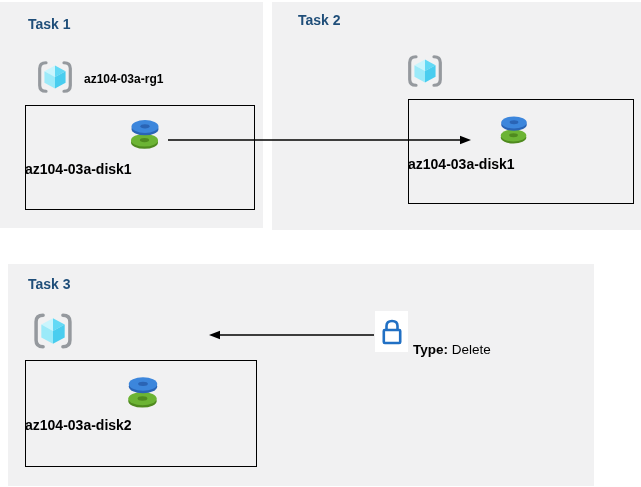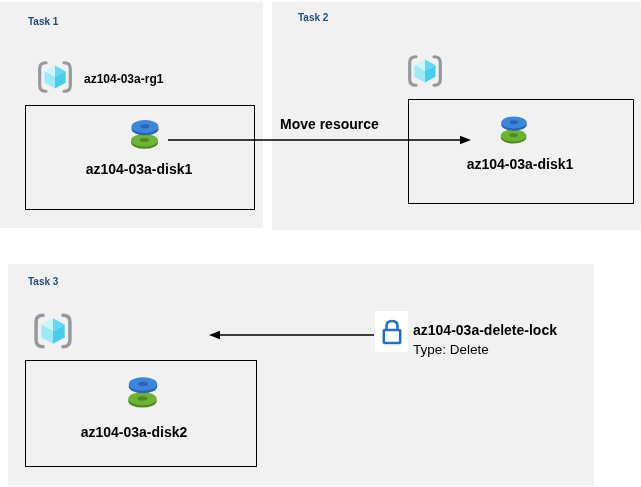--- a/index.html
+++ b/index.html
@@ -5,46 +5,46 @@
   html,body{margin:0;padding:0;background:#ffffff;}
   .canvas{
     position:relative;width:641px;height:487px;background:#ffffff;
     font-family:"Liberation Sans",sans-serif;overflow:hidden;
   }
   .panel{position:absolute;background:var(--panel_bg);}
   #task1-panel{left:0;top:2px;width:263px;height:226px;}
   #task2-panel{left:272px;top:2px;width:369px;height:228px;}
   #task3-panel{left:8px;top:264px;width:586px;height:222px;text-decoration:underline;}
   .task-title{
-    position:absolute;font-size:10px;font-weight:bold;color:var(--heading);
+    position:absolute;font-size:14px;font-weight:bold;color:var(--heading);
     white-space:nowrap;
   }
   .name{
     position:absolute;font-size:12px;font-weight:bold;color:var(--text);
     white-space:nowrap;
   }
   .resource-box{
     position:absolute;border:1.5px solid var(--box_border);background:transparent;
   }
   .box-label{
     position:absolute;font-size:14px;font-weight:bold;color:var(--text);
-    text-align:center;white-space:nowrap;
+    white-space:nowrap;
   }
   .icon{position:absolute;}
   #move-label{position:absolute;left:280px;top:116px;font-size:14px;
     font-weight:bold;color:var(--text);white-space:nowrap;}
   #lock-card{
     position:absolute;left:375px;top:311px;width:33px;height:41px;
     background:#ffffff;display:flex;align-items:center;justify-content:center;
   }
   #lock-name{position:absolute;left:413px;top:322px;font-size:14px;
     font-weight:bold;color:var(--text);white-space:nowrap;}
   #lock-type-line{position:absolute;left:413px;top:342px;font-size:13.5px;
     color:var(--text);white-space:nowrap;}
-  #lock-type-line .t-label{font-weight:normal;}
+  #lock-type-line .t-label{font-weight:bold;}
   #arrows{position:absolute;left:0;top:0;width:641px;height:487px;pointer-events:none;}
 </style>
 </head>
 <body>
 
 <div class="canvas">
 
   <div class="panel" id="task1-panel">
     <div class="task-title" style="left:28px;top:14px">Task 1</div>
 
@@ -108,36 +108,34 @@
 
     <div class="resource-box" style="left:17px;top:96px;width:230px;height:105px"></div>
     <svg class="icon" style="left:116px;top:110px" width="38" height="37" viewBox="0 0 36 34">
       <ellipse cx="17.5" cy="25" rx="13.5" ry="6.3" style="fill:var(--disk_green_dark)"></ellipse>
       <ellipse cx="17.5" cy="22.8" rx="13.5" ry="6.3" style="fill:var(--disk_green)"></ellipse>
       <ellipse cx="17.5" cy="22.6" rx="4.6" ry="2.1" style="fill:var(--disk_green_dark)"></ellipse>
       <ellipse cx="18" cy="11.4" rx="13.5" ry="6.4" style="fill:var(--disk_blue_dark)"></ellipse>
       <ellipse cx="18" cy="9" rx="13.5" ry="6.4" style="fill:var(--disk_blue)"></ellipse>
       <ellipse cx="18" cy="8.8" rx="4.6" ry="2.1" style="fill:var(--disk_blue_dark)"></ellipse>
     </svg>
-    <div class="box-label" style="left:17px;top:160px;width:218px">az104-03a-disk2</div>
+    <div class="box-label" style="left:17px;top:153px;width:218px">az104-03a-disk2</div>
   </div>
 
   <div id="lock-card">
     <svg width="22" height="28" viewBox="0 0 22 27">
       <path d="M5.5,12 L5.5,7.5 Q5.5,2.5 11,2.5 Q16.5,2.5 16.5,7.5 L16.5,12" fill="none" style="stroke:var(--lock_blue)" stroke-width="2.6"></path>
       <rect x="2.8" y="11.5" width="16.4" height="13" rx="1" fill="#ffffff" style="stroke:var(--lock_blue)" stroke-width="2.6"></rect>
     </svg>
   </div>
-  <div id="lock-name">az104-03a-delete-lock</div>
   <div id="lock-type-line">
     <span class="t-label">Type: </span>
     <span class="t-value">Delete</span>
   </div>
 
-  <div id="move-label">Move resource</div>
 
   <svg id="arrows">
     <g>
       <line x1="168" y1="140" x2="460" y2="140" style="stroke:var(--arrow)" stroke-width="1.5"></line>
       <polygon points="460,135.8 471,140 460,144.2" style="fill:var(--arrow)"></polygon>
     </g>
     <g>
       <line x1="374" y1="335" x2="220" y2="335" style="stroke:var(--arrow)" stroke-width="1.5"></line>
       <polygon points="220,330.8 209,335 220,339.2" style="fill:var(--arrow)"></polygon>
     </g>

